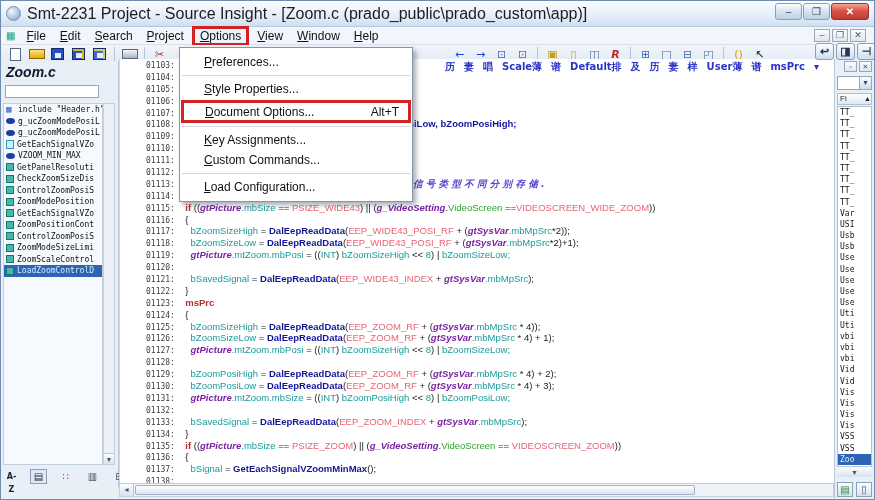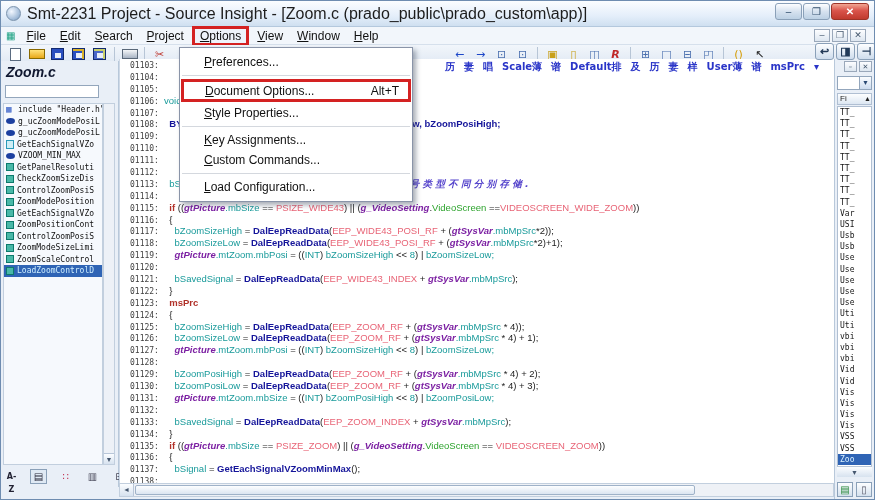--- a/index.html
+++ b/index.html
@@ -55,21 +55,21 @@
   .li-page{width:8px;height:9px;background:#cfeef5;border:1px solid #2a9ab8;}
   .li-method{width:8px;height:8px;background:#49b8a8;border:1px solid #0d7a6c;}
   .lp-scroll{position:absolute;right:3px;top:42px;width:12px;bottom:22px;background:#edf1f7;border:1px solid #c2cfde;}
   .lp-sdown{position:absolute;bottom:0;left:0;right:0;height:11px;background:linear-gradient(#fbfdff,#d7e2ef);border-top:1px solid #b8c6d8;font-size:7px;text-align:center;line-height:11px;color:#44566e;}
   .lp-bot{position:absolute;left:2px;bottom:2px;height:18px;display:flex;align-items:center;gap:10px;}
   .bbtn{min-width:17px;height:15px;border:1px solid transparent;font-size:10px;line-height:13px;text-align:center;color:#223;padding:0 1px;font-family:"DejaVu Sans",sans-serif;}
   .bbtn.pressed{border:1px solid #8aa0b8;background:#dfe9f4;}
   .bbtn.az{font-size:8px;font-weight:bold;}
 
   
-  .codearea{position:absolute;left:118px;top:58px;right:40px;bottom:16px;background:#fff;overflow:hidden;border-left:1px solid #cfd9e6;}
+  .codearea{position:absolute;left:118px;top:58px;right:40px;bottom:16px;background:#fff;overflow:hidden;border-left:1px solid #cfd9e6;padding-left:16px;}
   .crow{height:11.9px;line-height:11.9px;white-space:pre;font-size:9.5px;}
   .lnum{display:inline-block;width:44px;text-align:left;padding-left:10px;color:#3f3f3f;font-family:"DejaVu Sans Mono",monospace;font-size:8px;}
   .ctext{font-family:"Liberation Sans",sans-serif;color:#1c1c1c;}
   .tk-pl{color:#1c1c1c;}
   .tk-kw{color:#b03028;font-weight:bold;}
   .tk-fn{color:#15159a;font-weight:bold;}
   .tk-dc{color:#15159a;font-weight:bold;}
   .tk-mac{color:#e86476;}
   .tk-gv{color:#7b1fa2;font-weight:bold;font-style:italic;}
   .tk-tl{color:#189a9a;}
@@ -369,27 +369,27 @@
         <span class="rp-ic" style="color: rgb(42, 138, 58);">▤</span>
         <span class="rp-ic" style="color: rgb(85, 85, 102);">▯</span>
       </div>
   </div>
 
   <div class="omenu" id="omenu">
       <div class="mi">
         <span class="mi-label">Preferences...</span>
       </div>
       <div class="msep"></div>
+      <div class="mi">
+        <span class="mi-label">Style Properties...</span>
+      </div>
       <div class="mi boxed">
         <span class="mi-label">Document Options...</span>
         <span class="mi-short">Alt+T</span>
       </div>
-      <div class="mi">
-        <span class="mi-label">Style Properties...</span>
-      </div>
       <div class="msep"></div>
       <div class="mi">
         <span class="mi-label">Key Assignments...</span>
       </div>
       <div class="mi">
         <span class="mi-label">Custom Commands...</span>
       </div>
       <div class="msep"></div>
       <div class="mi">
         <span class="mi-label">Load Configuration...</span>

